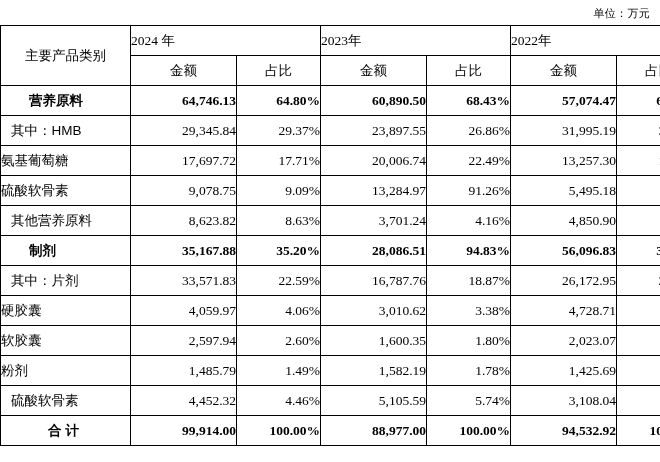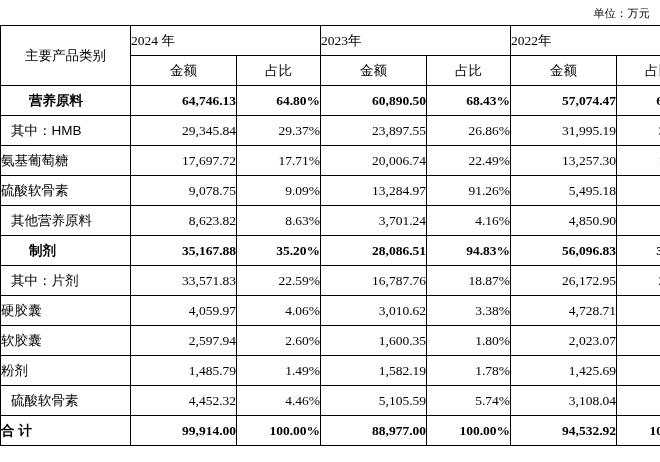--- a/index.html
+++ b/index.html
@@ -67,21 +67,21 @@
     text-align: right;
     padding-right: 8px;
     font-family: "Liberation Serif", serif;
     font-size: 13.5px;
   }
   tr.bold td {
     font-weight: bold;
     padding-left: 28px;
   }
   tr.total td.label {
-    text-align: left;
+    text-align: center;
     padding-left: 0;
     letter-spacing: 4px;
     font-weight: bold;
   }
   tr.total td {
     font-weight: bold;
   }
   col.c-label { width: 130px; }
   col.c-amt   { width: 106px; }
   col.c-pct   { width: 84px; }

